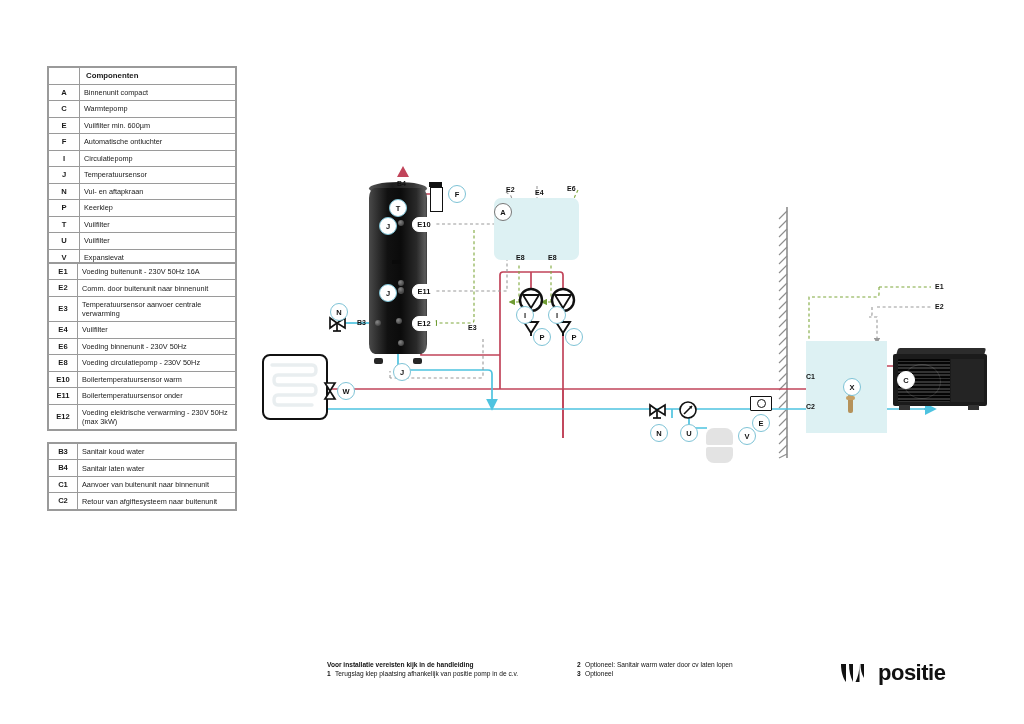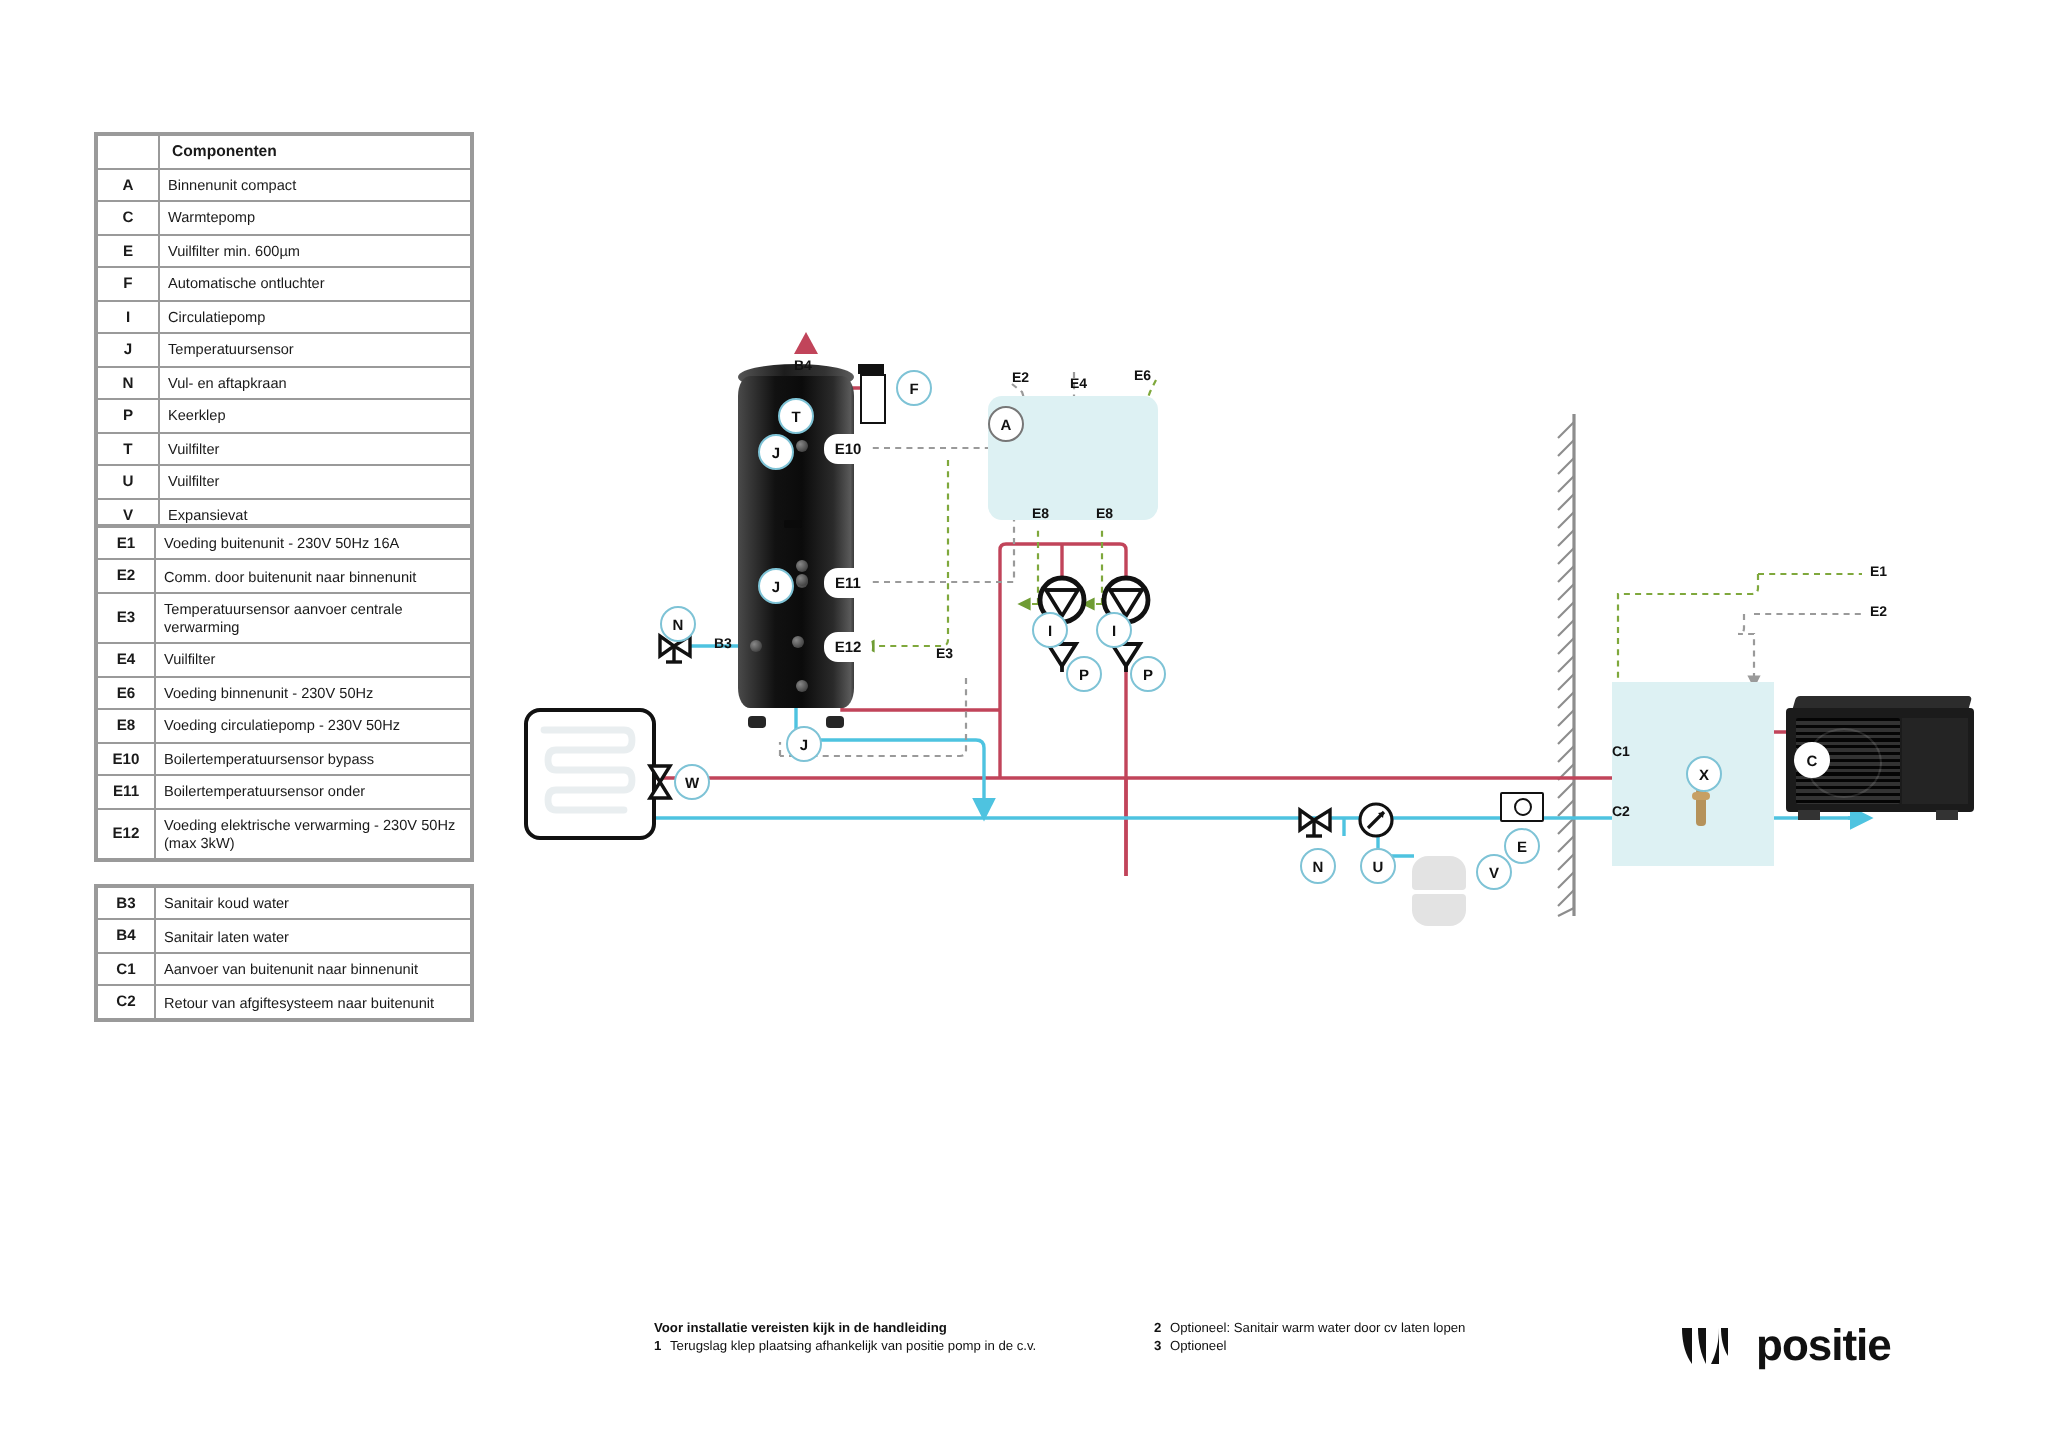--- a/index.html
+++ b/index.html
@@ -202,21 +202,21 @@
         <tr>
           <td class="key">E6</td>
           <td>Voeding binnenunit - 230V 50Hz</td>
         </tr>
         <tr>
           <td class="key">E8</td>
           <td>Voeding circulatiepomp - 230V 50Hz</td>
         </tr>
         <tr>
           <td class="key">E10</td>
-          <td>Boilertemperatuursensor bypass</td>
+          <td>Boilertemperatuursensor warm</td>
         </tr>
         <tr>
           <td class="key">E11</td>
           <td>Boilertemperatuursensor onder</td>
         </tr>
         <tr>
           <td class="key">E12</td>
           <td>Voeding elektrische verwarming - 230V 50Hz (max 3kW)</td>
         </tr>
       </tbody>

